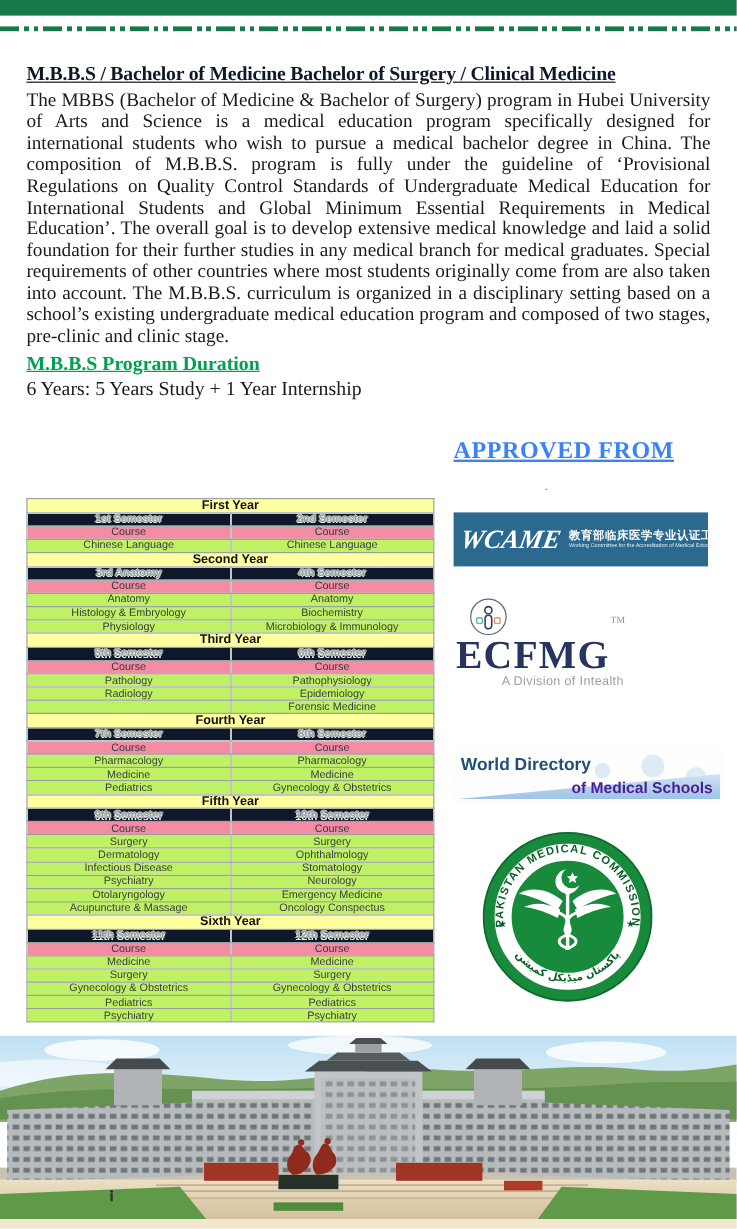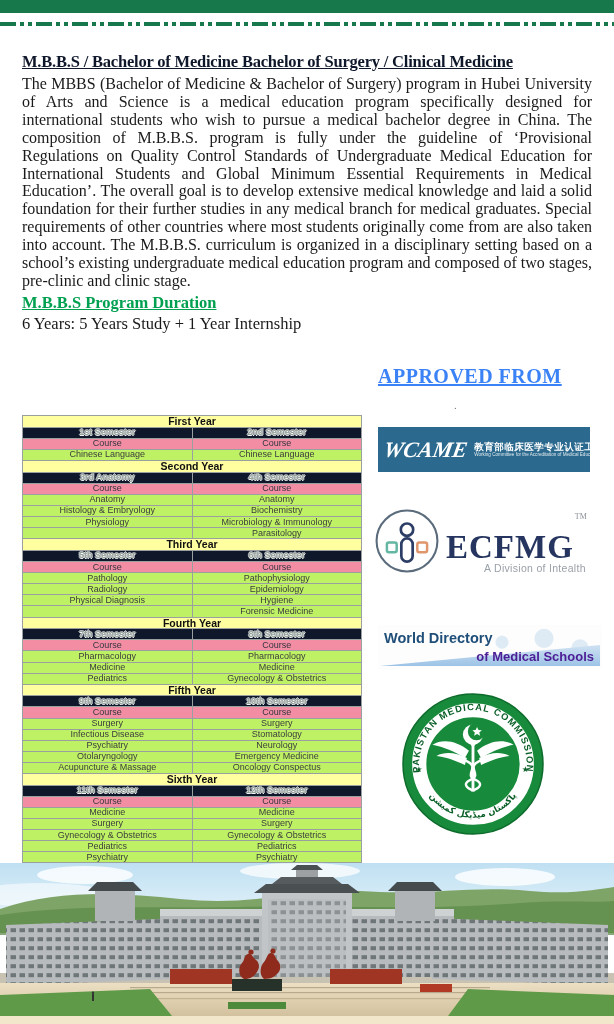--- a/index.html
+++ b/index.html
@@ -48,21 +48,21 @@
   .wcame{position:absolute;left:6px;top:62px;width:212px;height:45px;background:#2b6a8e;
     display:flex;align-items:center;padding:0 6px;box-sizing:border-box;}
   .wcame-letters{color:#fff;font-family:"Liberation Serif",serif;font-style:italic;
     font-weight:bold;font-size:22px;transform:skewX(-10deg);letter-spacing:0;}
   .wcame-textblock{margin-left:7px;display:flex;flex-direction:column;}
   .wcame-cn{color:#fff;font-size:9.5px;font-weight:bold;line-height:11px;
     letter-spacing:.5px;font-family:"Liberation Sans",sans-serif;white-space:nowrap;}
   .wcame-sub{color:rgba(255,255,255,.85);font-size:4.6px;line-height:6px;
     font-family:"Liberation Sans",sans-serif;white-space:nowrap;}
 
-  .ecfmg{position:absolute;left:2px;top:133px;width:240px;height:76px;display:flex;align-items:flex-end;}
+  .ecfmg{position:absolute;left:2px;top:133px;width:240px;height:76px;display:flex;align-items:flex-start;flex-direction:column;}
   .ecfmg-text{margin-left:6px;display:flex;flex-direction:column;}
   .ecfmg-word{font-family:"Liberation Serif",serif;font-weight:bold;font-size:33px;
     color:#25355f;line-height:34px;letter-spacing:1px;}
   .ecfmg-tm{font-size:8px;color:#8a8f98;vertical-align:top;position:relative;top:-18px;left:1px;letter-spacing:0;}
   .ecfmg-sub{font-family:"Liberation Sans",sans-serif;font-size:10.5px;color:#9aa0a8;
     text-align:right;margin-top:-2px;letter-spacing:.3px;}
 
   .wdoms{position:absolute;left:6px;top:260px;width:224px;height:44px;background:#fdfdfd;overflow:hidden;}
   .wdoms-map{position:absolute;right:4px;top:2px;width:120px;height:38px;opacity:.35;
     background:
@@ -132,48 +132,40 @@
             <td>Anatomy</td>
           </tr>
           <tr class="subject-row">
             <td>Histology &amp; Embryology</td>
             <td>Biochemistry</td>
           </tr>
           <tr class="subject-row">
             <td>Physiology</td>
             <td>Microbiology &amp; Immunology</td>
           </tr>
-          <tr class="subject-row">
-            <td></td>
-            <td>Parasitology</td>
-          </tr>
           <tr class="year-row">
             <td colspan="2">Third Year</td>
           </tr>
           <tr class="semester-row">
             <td>5th Semester</td>
             <td>6th Semester</td>
           </tr>
           <tr class="course-row">
             <td>Course</td>
             <td>Course</td>
           </tr>
           <tr class="subject-row">
             <td>Pathology</td>
             <td>Pathophysiology</td>
           </tr>
           <tr class="subject-row">
             <td>Radiology</td>
             <td>Epidemiology</td>
           </tr>
           <tr class="subject-row">
-            <td>Physical Diagnosis</td>
-            <td>Hygiene</td>
-          </tr>
-          <tr class="subject-row">
             <td></td>
             <td>Forensic Medicine</td>
           </tr>
           <tr class="year-row">
             <td colspan="2">Fourth Year</td>
           </tr>
           <tr class="semester-row">
             <td>7th Semester</td>
             <td>8th Semester</td>
           </tr>
@@ -200,20 +192,24 @@
             <td>9th Semester</td>
             <td>10th Semester</td>
           </tr>
           <tr class="course-row">
             <td>Course</td>
             <td>Course</td>
           </tr>
           <tr class="subject-row">
             <td>Surgery</td>
             <td>Surgery</td>
+          </tr>
+          <tr class="subject-row">
+            <td>Dermatology</td>
+            <td>Ophthalmology</td>
           </tr>
           <tr class="subject-row">
             <td>Infectious Disease</td>
             <td>Stomatology</td>
           </tr>
           <tr class="subject-row">
             <td>Psychiatry</td>
             <td>Neurology</td>
           </tr>
           <tr class="subject-row">

